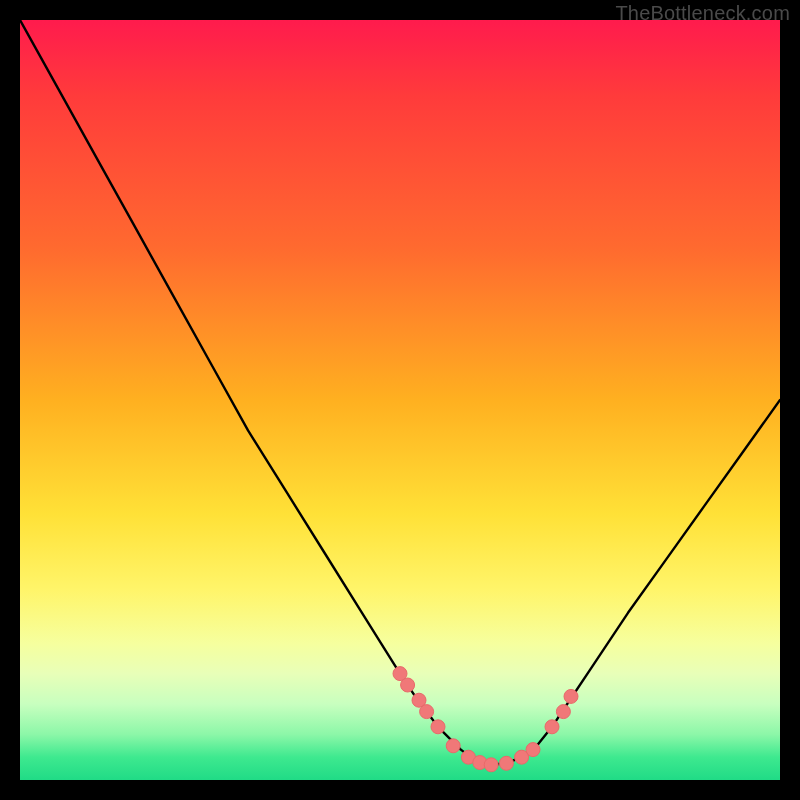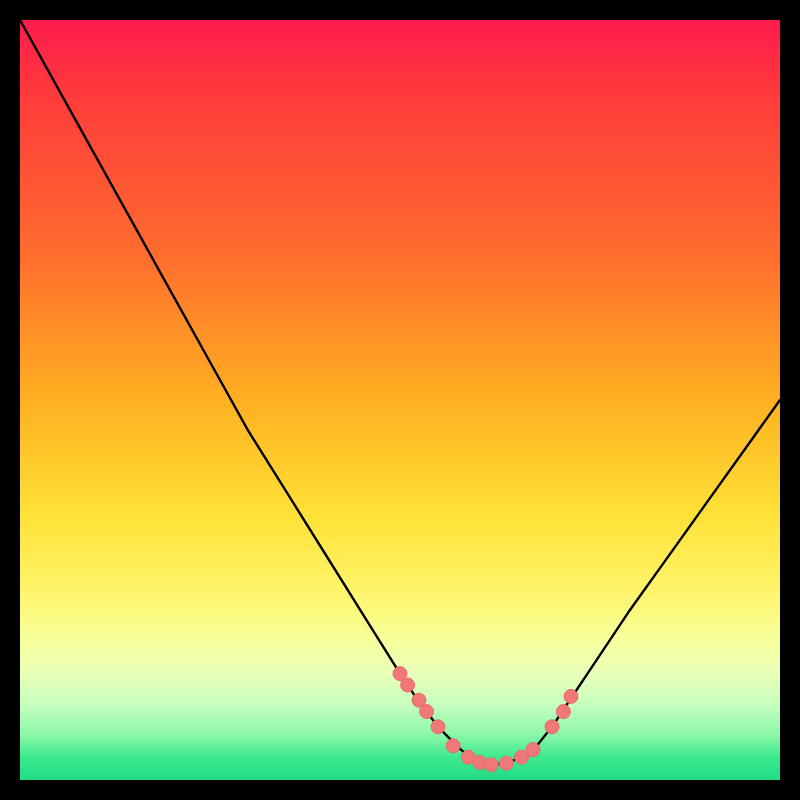--- a/index.html
+++ b/index.html
@@ -56,20 +56,21 @@
     left: 0;
     top: 0;
     width: 760px;
     height: 760px;
   }
 </style>
 </head>
 <body>
 
 <div class="frame">
+  <div class="watermark">TheBottleneck.com</div>
   <div class="plot-area">
     <svg class="curve" viewBox="0 0 760 760" preserveAspectRatio="none">
       <path id="curve-path" fill="none" stroke="#000000" stroke-width="2.4" stroke-linecap="round" stroke-linejoin="round" d="M0.00 0.00 L38.00 68.40 L76.00 136.80 L114.00 205.20 L152.00 273.60 L190.00 342.00 L228.00 410.40 L266.00 471.20 L304.00 532.00 L342.00 592.80 L380.00 653.60 L395.20 676.40 L418.00 706.80 L440.80 729.60 L456.00 741.00 L471.20 744.80 L486.40 743.28 L501.60 737.20 L516.80 725.80 L532.00 706.80 L547.20 684.00 L570.00 649.80 L608.00 592.80 L646.00 539.60 L684.00 486.40 L722.00 433.20 L760.00 380.00"></path>
       <g id="dots-group">
           <circle cx="380.00" cy="653.60" r="7" fill="#f07878" stroke="#e86a6a" stroke-width="1"></circle>
           <circle cx="387.60" cy="665.00" r="7" fill="#f07878" stroke="#e86a6a" stroke-width="1"></circle>
           <circle cx="399.00" cy="680.20" r="7" fill="#f07878" stroke="#e86a6a" stroke-width="1"></circle>
           <circle cx="406.60" cy="691.60" r="7" fill="#f07878" stroke="#e86a6a" stroke-width="1"></circle>
           <circle cx="418.00" cy="706.80" r="7" fill="#f07878" stroke="#e86a6a" stroke-width="1"></circle>
           <circle cx="433.20" cy="725.80" r="7" fill="#f07878" stroke="#e86a6a" stroke-width="1"></circle>

